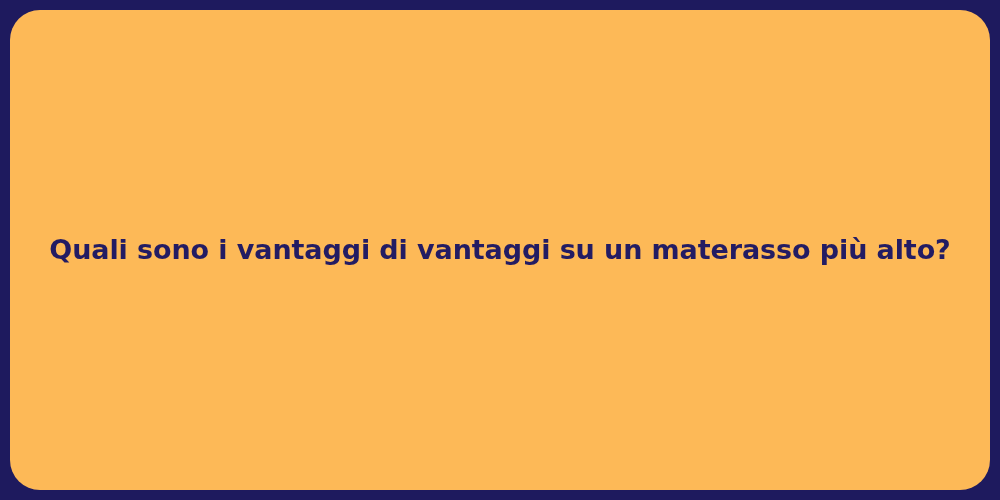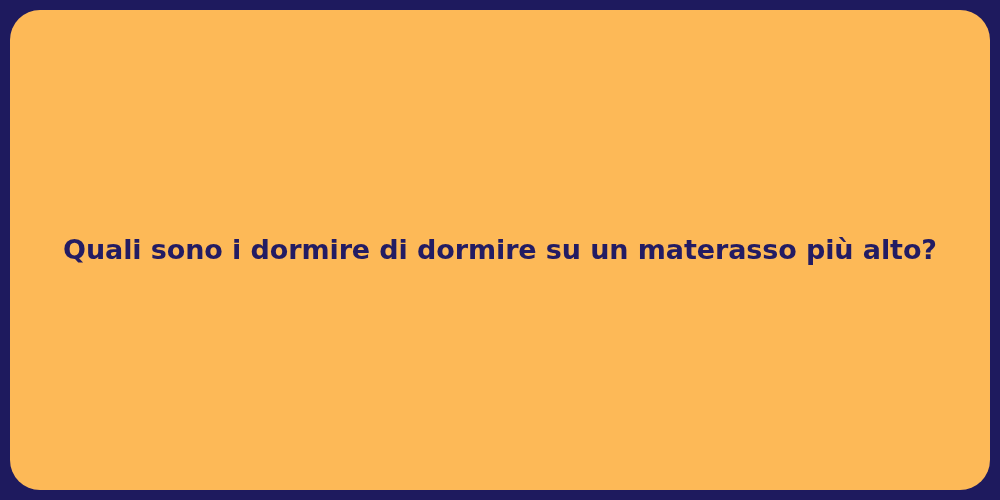--- a/index.html
+++ b/index.html
@@ -48,15 +48,15 @@
     letter-spacing: -0.1px;
     text-align: center;
     white-space: nowrap;
   }
 </style>
 </head>
 <body>
 
 <div id="banner-frame">
   <div id="banner-panel">
-    <h1 id="banner-heading">Quali sono i dormire di dormire su un materasso più alto?</h1>
+    <h1 id="banner-heading">Quali sono i vantaggi di vantaggi su un materasso più alto?</h1>
   </div>
 </div>
 
 </body></html>

